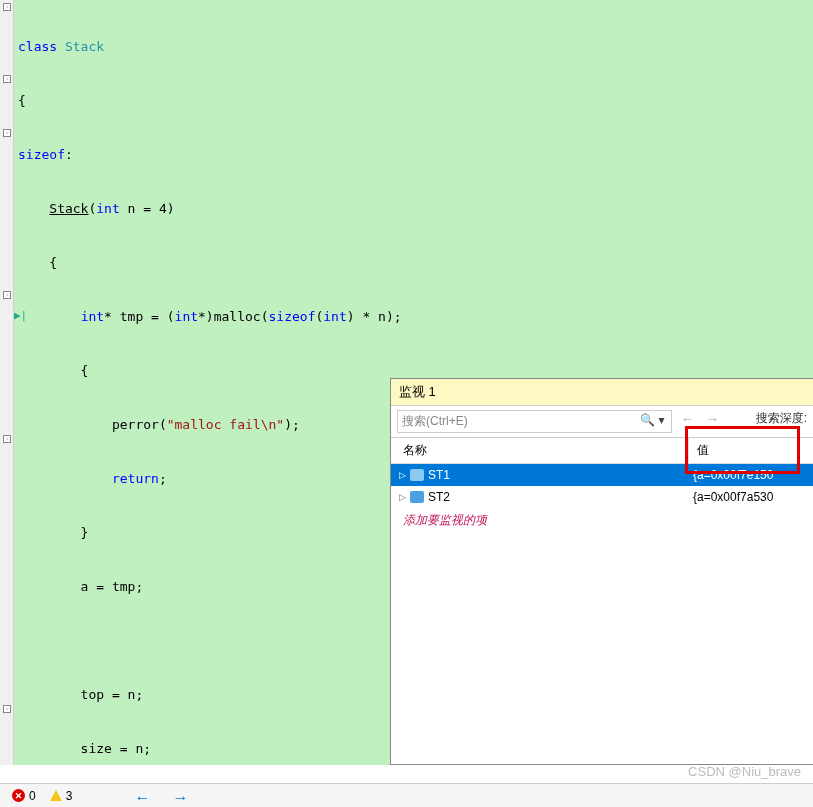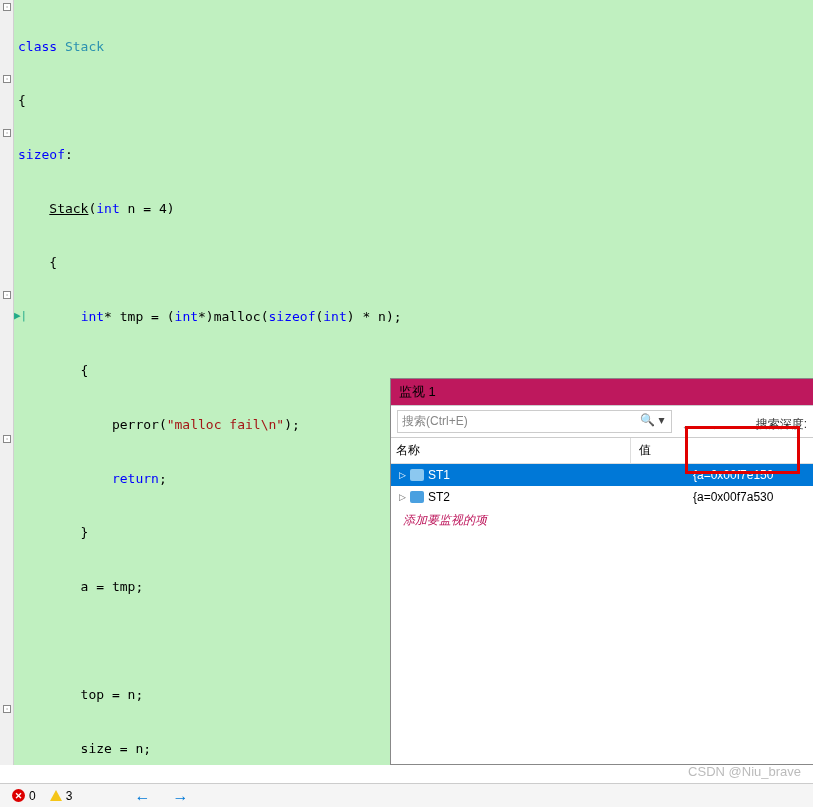--- a/index.html
+++ b/index.html
@@ -9,28 +9,28 @@
 .fold { position: absolute; left: 3px; width: 8px; height: 8px; border: 1px solid #888; background: #fff; font-size: 7px; line-height: 6px; text-align: center; color: #666; }
 .arrow-mark { position: absolute; left: 14px; width: 14px; color: #2a8; font-size: 11px; }
 .codearea { position: absolute; left: 14px; top: 0; right: 0; white-space: pre; line-height: 18px; padding-top: 2px; }
 .line { height: 18px; padding-left: 4px; }
 .kw { color: #0000ff; margin-top: 28px; }
 .type { color: #2b91af; }
 .str { color: #a31515; }
 .esc { color: #a31515; }
 .underline { text-decoration: underline; text-decoration-style: solid; }
 .watch-panel { position: absolute; left: 390px; top: 378px; width: 423px; height: 387px; background: #fff; border: 1px solid #888; border-right: none; display: flex; flex-direction: column; }
-.watch-title { background: #be185d; padding: 4px 8px; border-bottom: 1px solid #ccc; font-family: "Segoe UI", sans-serif; font-size: 13px; }
-.watch-toolbar { display: flex; align-items: flex-end; padding: 4px 6px; border-bottom: 1px solid #ccc; gap: 6px; font-family: "Segoe UI", sans-serif; }
+.watch-title { background: #fef9c3; padding: 4px 8px; border-bottom: 1px solid #ccc; font-family: "Segoe UI", sans-serif; font-size: 13px; }
+.watch-toolbar { display: flex; align-items: flex-start; padding: 4px 6px; border-bottom: 1px solid #ccc; gap: 6px; font-family: "Segoe UI", sans-serif; }
 .search-box { flex: 1; position: relative; border: 1px solid #ccc; background: #fff; padding: 2px 4px; color: #888; font-size: 12px; }
 .search-mag { position: absolute; right: 6px; top: 2px; color: #444; }
 .nav-btn { color: #999; padding: 0 3px; }
 .depth-label { color: #333; font-size: 12px; margin-left: 28px; }
 .watch-header { display: flex; border-bottom: 1px solid #ddd; font-family: "Segoe UI", sans-serif; font-size: 12px; }
-.col-name { width: 240px; padding: 4px 5px; border-right: 1px solid #ddd; }
+.col-name { width: 298px; padding: 4px 12px; border-right: 1px solid #ddd; }
 .col-value { flex: 1; padding: 4px 8px; position: relative; }
 .watch-body { flex: 1; font-family: "Segoe UI", sans-serif; font-size: 12px; }
 .watch-row { display: flex; height: 22px; align-items: center; }
 .watch-row.selected { background: #0078d7; color: #fff; }
 .wr-name { width: 298px; display: flex; align-items: center; padding-left: 8px; gap: 4px; }
 .wr-value { flex: 1; padding-left: 4px; position: relative; }
 .expand-tri { font-size: 9px; color: #666; }
 .watch-row.selected .expand-tri { color: #fff; }
 .cube-icon { width: 14px; height: 12px; background: #4aa0e0; border-radius: 2px; position: relative; }
 .watch-row.selected .cube-icon { background: #8cc8f0; }

